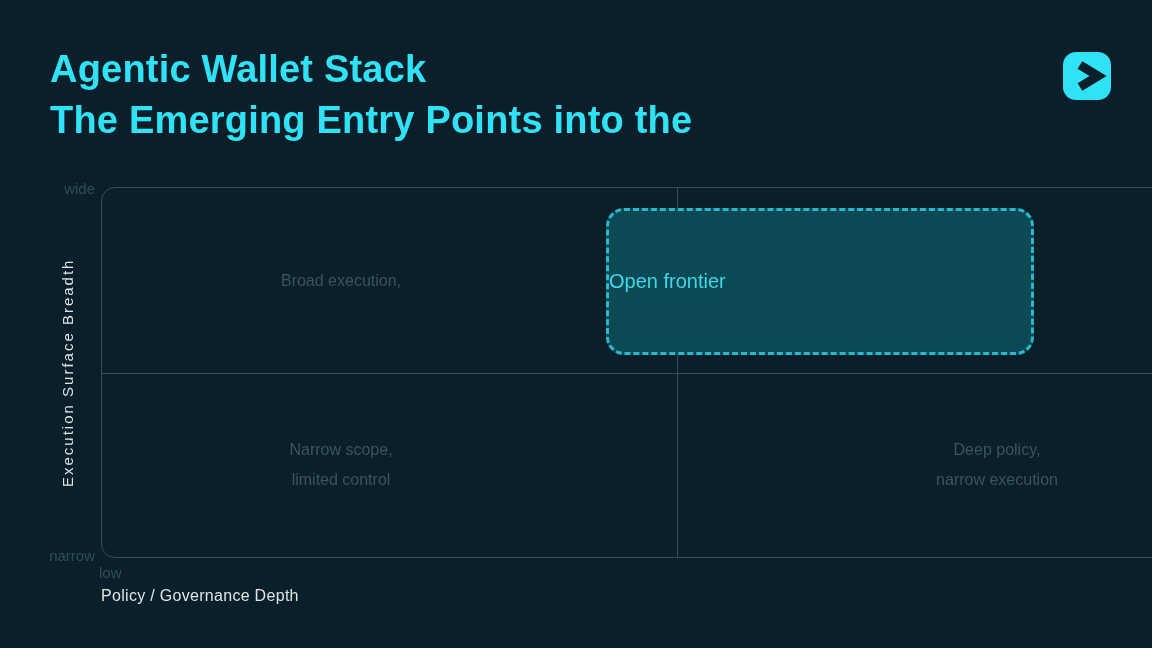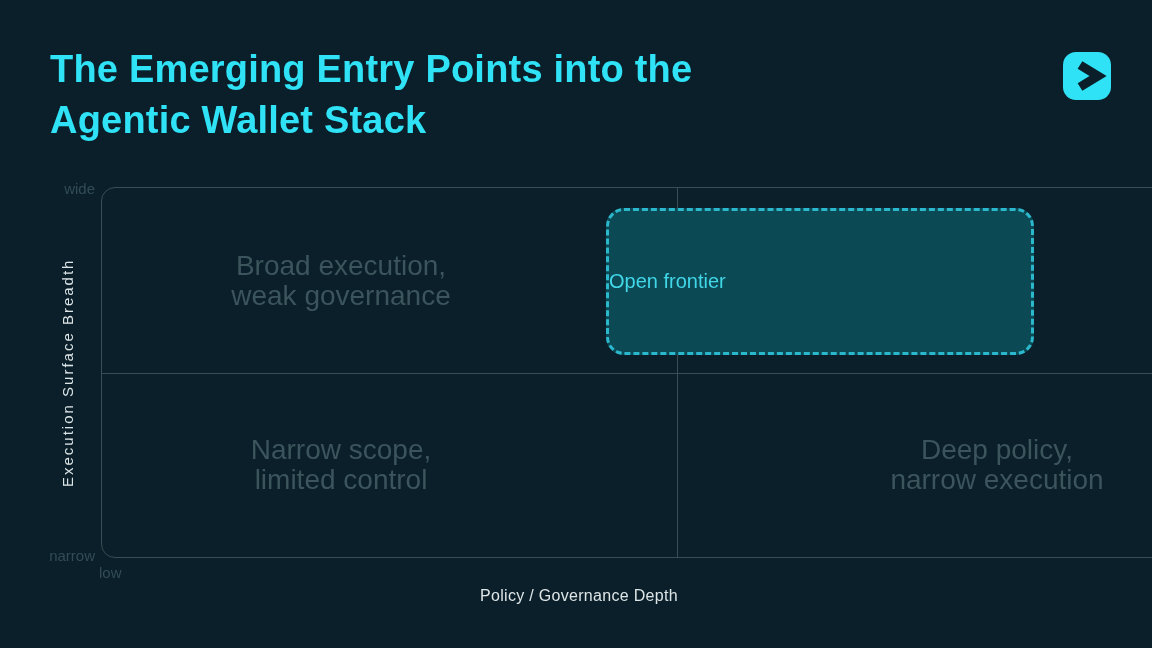--- a/index.html
+++ b/index.html
@@ -49,21 +49,21 @@
     position: absolute; top: 50%; left: 0; right: 0;
     height: 1px; background: #3b4c54;
   }
 
   .quad {
     position: absolute;
     width: 478px; height: 185px;
     display: flex; align-items: center; justify-content: center;
     text-align: center;
     color: #3c545c;
-    font-size: 28px;
+    font-size: 16px;
     line-height: 30px;
   }
   .quad.tl { left: 0; top: 0; }
   .quad.bl { left: 0; bottom: 0; }
   .quad.br { right: 16px; bottom: 0; }
   .quad span { display: block; }
 
   .highlight-box {
     position: absolute;
     left: 504px; top: 20px;
@@ -95,34 +95,33 @@
     writing-mode: vertical-rl;
     transform: rotate(180deg);
     color: #dde5e7;
     font-size: 15px;
     letter-spacing: 2px;
     white-space: nowrap;
   }
   .x-title {
     position: absolute;
     left: 101px; top: 587px; width: 956px;
-    text-align: center;
     color: #dde5e7;
     font-size: 16px;
     letter-spacing: 0.3px;
   }
 </style>
 </head>
 <body>
 
 <div class="slide">
 
   <h1 class="title">
+    <span>Agentic Wallet Stack</span>
     <span>The Emerging Entry Points into the</span>
-    <span>Agentic Wallet Stack</span>
   </h1>
 
   <div class="logo">
     <svg width="48" height="48" viewBox="0 0 48 48" aria-hidden="true">
       <polyline points="17,13 35,24 17,35" fill="none" stroke="#0a1f29" stroke-width="9" stroke-linejoin="miter" stroke-linecap="butt"></polyline>
     </svg>
   </div>
 
   <div class="y-title">Execution Surface Breadth</div>
 
@@ -131,21 +130,20 @@
     <span class="tick tick-narrow">narrow</span>
     <span class="tick tick-low">low</span>
     <span class="tick tick-high">high</span>
 
     <div class="v-div"></div>
     <div class="h-div"></div>
 
     <div class="quad tl">
       <div>
         <span>Broad execution,</span>
-        <span>weak governance</span>
       </div>
     </div>
 
     <div class="highlight-box">
       <span>Open frontier</span>
     </div>
 
     <div class="quad bl">
       <div>
         <span>Narrow scope,</span>

